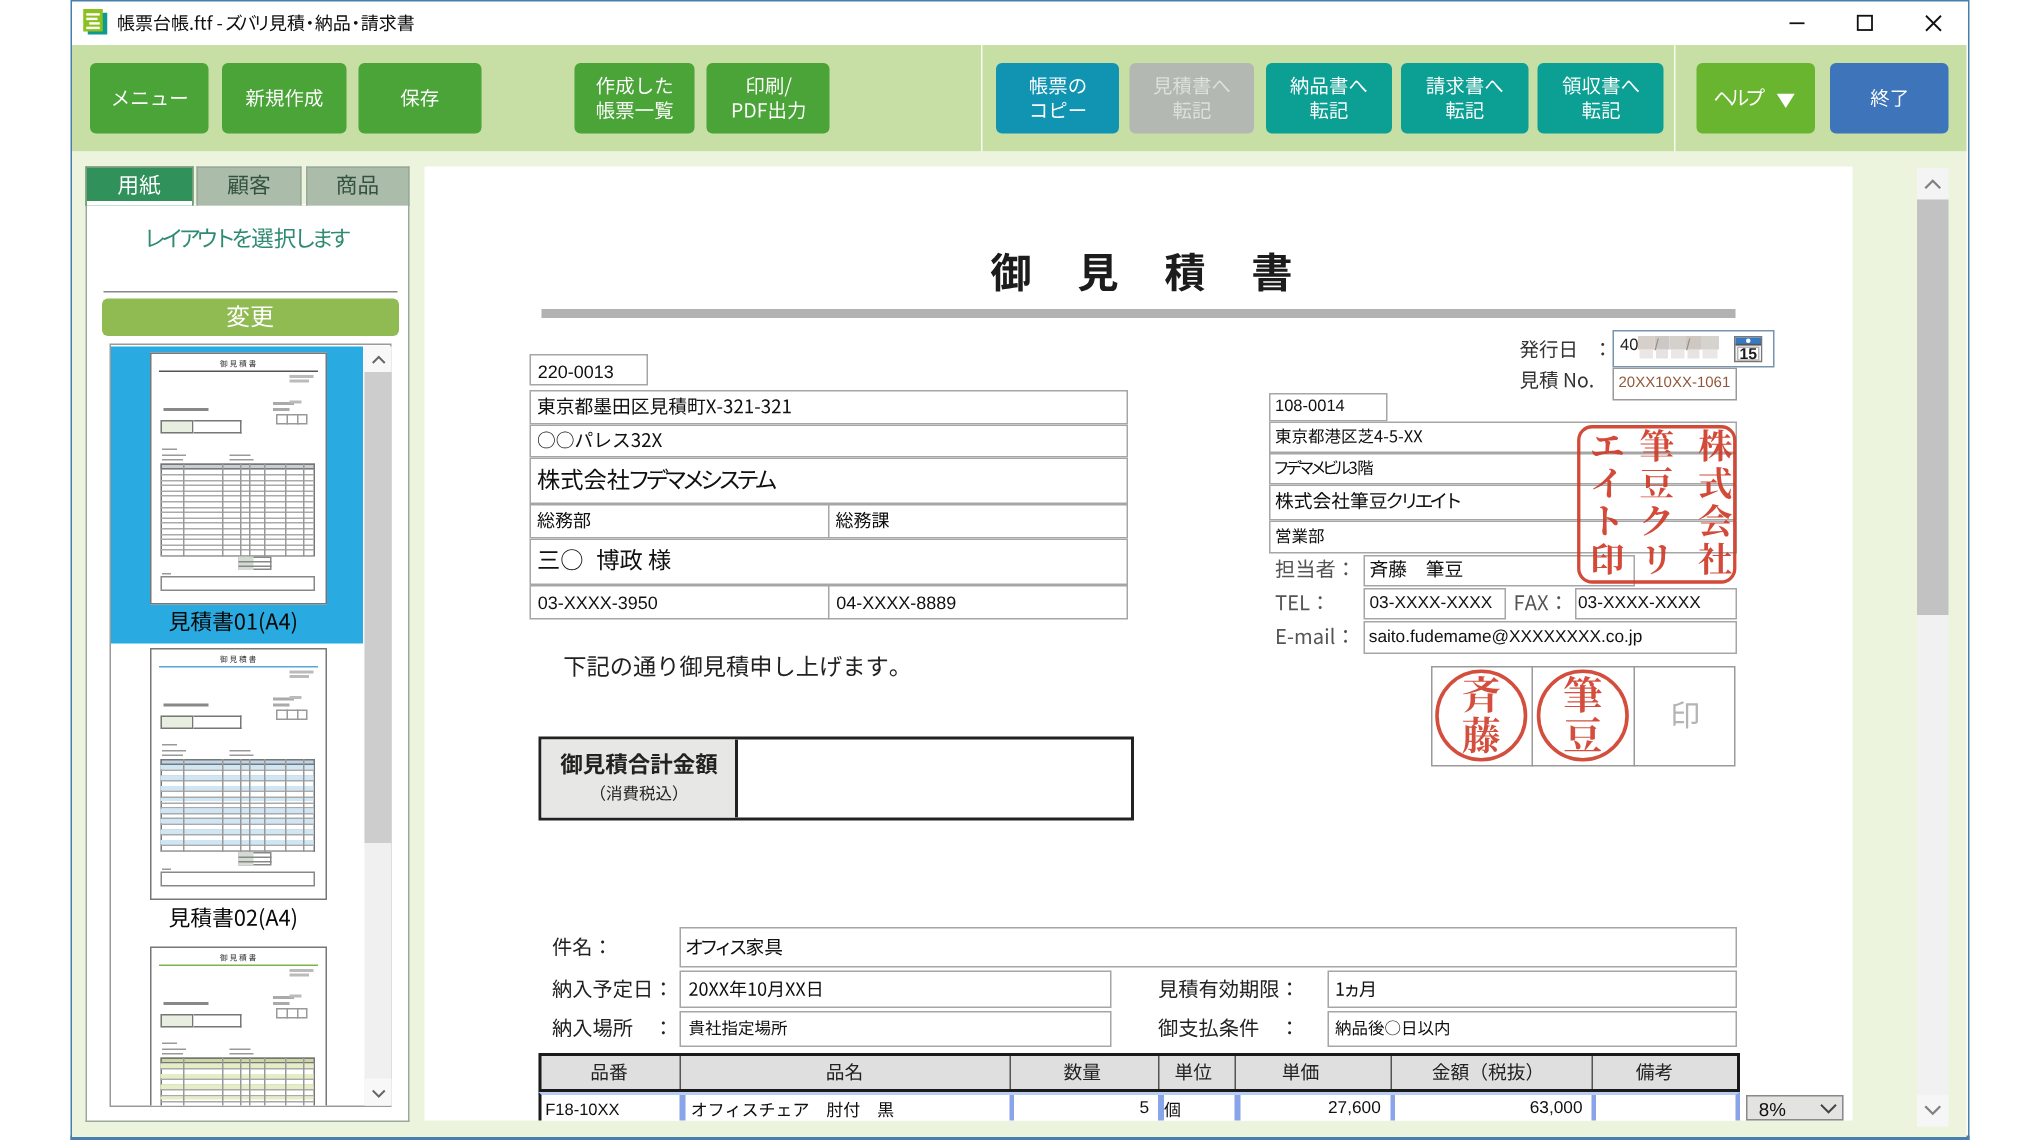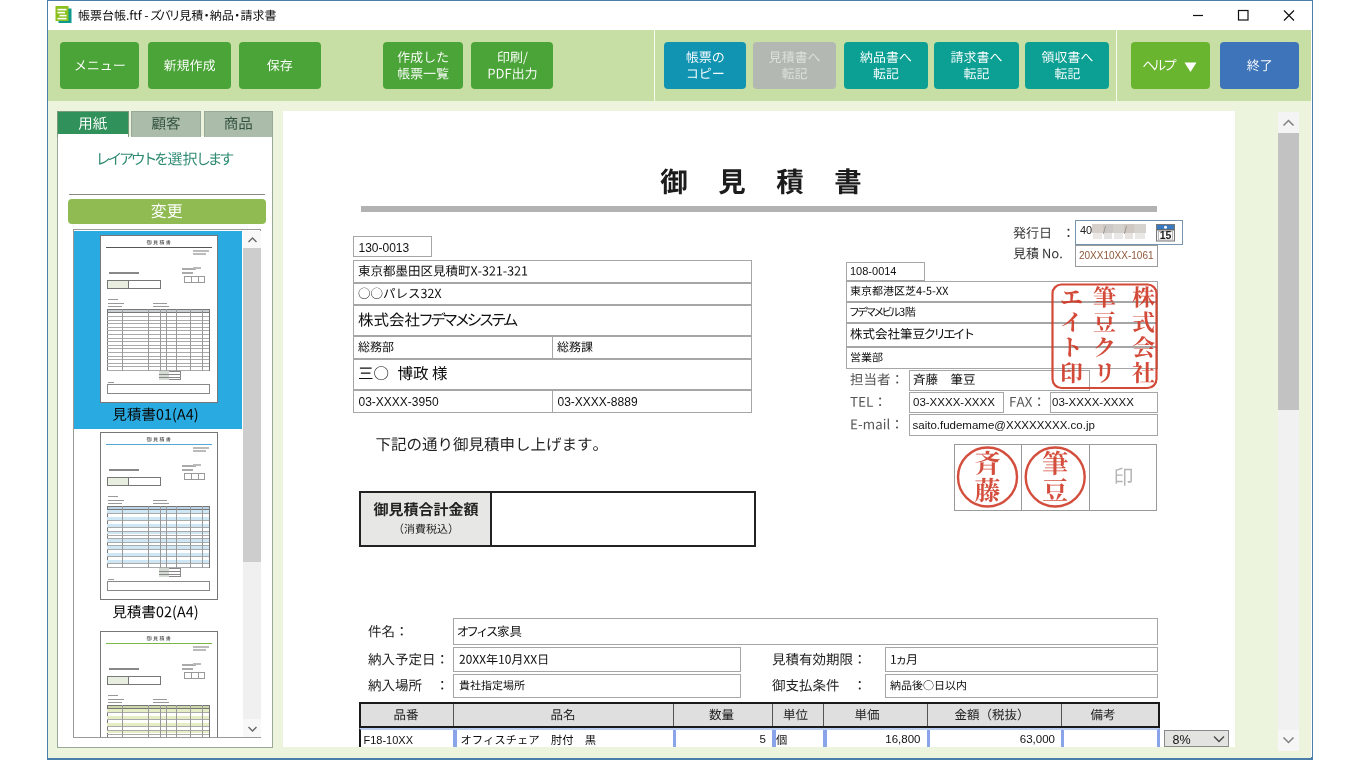--- a/index.html
+++ b/index.html
@@ -230,31 +230,31 @@
       <rect x="0.5" y="0.5" width="18" height="16.5" fill="#f4f4f4" stroke="#777"></rect>
       <rect x="1" y="1" width="17" height="4.6" fill="#3879c0"></rect>
       <rect x="1" y="5.2" width="17" height="1.2" fill="#555"></rect>
       <circle cx="9.5" cy="3.2" r="1.5" fill="#fff"></circle>
       <rect x="2.5" y="7.5" width="14" height="8.5" fill="#fdfdfd" stroke="#aaa" stroke-width="0.8"></rect>
       <text x="9.5" y="15" font-family="Liberation Sans" font-size="10.5" font-weight="bold" text-anchor="middle" fill="#1a1a1a">15</text>
     </svg>
     <div style="position:absolute;left:1074.5px;top:244.5px;width:83.0px;height:22.5px;background:#fff;border:1px solid #9a9a9a;box-sizing:border-box;"></div>
     <div style="position:absolute;left:1079px;top:249.5px;font:10px 'Liberation Sans',sans-serif;color:#90583a">20XX10XX-1061</div>
     <div style="position:absolute;left:353.0px;top:235.5px;width:79.0px;height:21.5px;background:#fff;border:1.2px solid #a6a6a6;box-sizing:border-box;"></div>
-    <div style="position:absolute;left:358.5px;top:240.5px;font:12px 'Liberation Sans',sans-serif;color:#111">130-0013</div>
+    <div style="position:absolute;left:358.5px;top:240.5px;font:12px 'Liberation Sans',sans-serif;color:#111">220-0013</div>
     <div style="position:absolute;left:353.0px;top:260.0px;width:399.0px;height:22.5px;background:#fff;border:1.2px solid #a6a6a6;box-sizing:border-box;"></div>
     <div style="position:absolute;left:353.0px;top:282.5px;width:399.0px;height:22.5px;background:#fff;border:1.2px solid #a6a6a6;box-sizing:border-box;"></div>
     <div style="position:absolute;left:353.0px;top:305.0px;width:399.0px;height:31.0px;background:#fff;border:1.2px solid #a6a6a6;box-sizing:border-box;"></div>
     <div style="position:absolute;left:353.0px;top:336.0px;width:399.0px;height:22.5px;background:#fff;border:1.2px solid #a6a6a6;box-sizing:border-box;"></div>
     <div style="position:absolute;left:551.5px;top:336.0px;width:1.2px;height:22.5px;background:#a6a6a6;"></div>
     <div style="position:absolute;left:353.0px;top:358.5px;width:399.0px;height:31.5px;background:#fff;border:1.2px solid #a6a6a6;box-sizing:border-box;"></div>
     <div style="position:absolute;left:353.0px;top:390.0px;width:399.0px;height:23.0px;background:#fff;border:1.2px solid #a6a6a6;box-sizing:border-box;"></div>
     <div style="position:absolute;left:551.5px;top:390.0px;width:1.2px;height:23.0px;background:#a6a6a6;"></div>
     <div style="position:absolute;left:358.5px;top:395px;font:12px 'Liberation Sans',sans-serif;color:#111">03-XXXX-3950</div>
-    <div style="position:absolute;left:557.5px;top:395px;font:12px 'Liberation Sans',sans-serif;color:#111">03-XXXX-8889</div>
+    <div style="position:absolute;left:557.5px;top:395px;font:12px 'Liberation Sans',sans-serif;color:#111">04-XXXX-8889</div>
     <div style="position:absolute;left:845.5px;top:261.5px;width:79.0px;height:19.5px;background:#fff;border:1.2px solid #a6a6a6;box-sizing:border-box;"></div>
     <div style="position:absolute;left:850px;top:265px;font:11px 'Liberation Sans',sans-serif;color:#111">108-0014</div>
     <div style="position:absolute;left:845.5px;top:280.5px;width:312.0px;height:21.0px;background:#fff;border:1.2px solid #a6a6a6;box-sizing:border-box;"></div>
     <div style="position:absolute;left:845.5px;top:301.5px;width:312.0px;height:21.0px;background:#fff;border:1.2px solid #a6a6a6;box-sizing:border-box;"></div>
     <div style="position:absolute;left:845.5px;top:322.5px;width:312.0px;height:24.0px;background:#fff;border:1.2px solid #a6a6a6;box-sizing:border-box;"></div>
     <div style="position:absolute;left:845.5px;top:346.5px;width:312.0px;height:22.5px;background:#fff;border:1.2px solid #a6a6a6;box-sizing:border-box;"></div>
     <div style="position:absolute;left:909.0px;top:369.5px;width:180.5px;height:21.0px;background:#fff;border:1.2px solid #a6a6a6;box-sizing:border-box;"></div>
     <div style="position:absolute;left:909.0px;top:392.0px;width:94.5px;height:20.5px;background:#fff;border:1.2px solid #a6a6a6;box-sizing:border-box;"></div>
     <div style="position:absolute;left:1049.5px;top:392.0px;width:108.0px;height:20.5px;background:#fff;border:1.2px solid #a6a6a6;box-sizing:border-box;"></div>
     <div style="position:absolute;left:913px;top:396px;font:11.5px 'Liberation Sans',sans-serif;color:#111">03-XXXX-XXXX</div>
@@ -281,21 +281,21 @@
     <div style="position:absolute;left:358.5px;top:728px;width:801px;height:19px;overflow:hidden;background:#fff;border-top:2px solid #b9cdf2;border-left:2px solid #1a1a1a;border-right:3px solid #8aa4ea;box-sizing:border-box;">
       <div style="position:absolute;left:92.7px;top:0;width:3.5px;height:19px;background:#8aa4ea"></div>
       <div style="position:absolute;left:312.2px;top:0;width:3.5px;height:19px;background:#8aa4ea"></div>
       <div style="position:absolute;left:411.7px;top:0;width:3.5px;height:19px;background:#8aa4ea"></div>
       <div style="position:absolute;left:462.7px;top:0;width:3.5px;height:19px;background:#8aa4ea"></div>
       <div style="position:absolute;left:566.2px;top:0;width:3.5px;height:19px;background:#8aa4ea"></div>
       <div style="position:absolute;left:700.2px;top:0;width:3.5px;height:19px;background:#8aa4ea"></div>
     </div>
     <div style="position:absolute;left:363.5px;top:733.5px;font:11px 'Liberation Sans',sans-serif;color:#111">F18-10XX</div>
     <div style="position:absolute;left:672px;top:733px;width:94px;text-align:right;font:11.5px 'Liberation Sans',sans-serif;color:#111">5</div>
-    <div style="position:absolute;left:820px;top:733px;width:100.5px;text-align:right;font:11.5px 'Liberation Sans',sans-serif;color:#111">16,800</div>
+    <div style="position:absolute;left:820px;top:733px;width:100.5px;text-align:right;font:11.5px 'Liberation Sans',sans-serif;color:#111">27,600</div>
     <div style="position:absolute;left:955px;top:733px;width:100px;text-align:right;font:11.5px 'Liberation Sans',sans-serif;color:#111">63,000</div>
     <div style="position:absolute;left:1164.0px;top:729.5px;width:65.0px;height:17.5px;background:#e3e3e1;border:1px solid #8a8a8a;box-sizing:border-box;"></div>
     <div style="position:absolute;left:1172.5px;top:732.5px;font:12.5px 'Liberation Sans',sans-serif;color:#111">8%</div>
     <svg style="position:absolute;left:1212px;top:735px" width="14" height="8">
       <path d="M2 1.5 L7 6.5 L12 1.5" stroke="#444" stroke-width="1.3" fill="none"></path>
     </svg>
     <svg width="1360" height="761" style="position:absolute;left:0;top:0;pointer-events:none">
       <defs>
         <path id="g0" d="M66 650V126H124V582H197V-80H262V582H340V210C340 202 338 200 331 199C323 199 305 199 280 200C290 182 299 153 301 135C335 135 358 136 376 148C393 160 397 181 397 208V650H262V839H197V650ZM486 797V383H410V318H485V14L389 0L405 -68C498 -51 625 -30 747 -7L742 56L555 25V318H644C688 127 772 -13 925 -80C936 -60 958 -30 975 -16C898 13 838 63 792 128C845 162 907 207 953 250L903 295C868 260 810 215 761 181C739 222 722 268 709 318H955V383H556V461H879V519H556V598H879V657H556V734H912V797Z"></path>
         <path id="g1" d="M646 107C729 60 834 -10 884 -56L942 -11C887 35 782 101 700 145ZM175 365V305H827V365ZM271 148C218 85 129 24 44 -14C61 -26 90 -51 102 -64C185 -20 281 51 341 124ZM54 236V173H463V2C463 -10 460 -14 445 -14C430 -15 383 -15 327 -13C337 -33 348 -61 351 -81C424 -81 470 -80 500 -69C531 -58 539 -39 539 0V173H949V236ZM125 661V430H881V661H646V738H929V800H65V738H347V661ZM416 738H575V661H416ZM195 604H347V488H195ZM416 604H575V488H416ZM646 604H807V488H646Z"></path>

